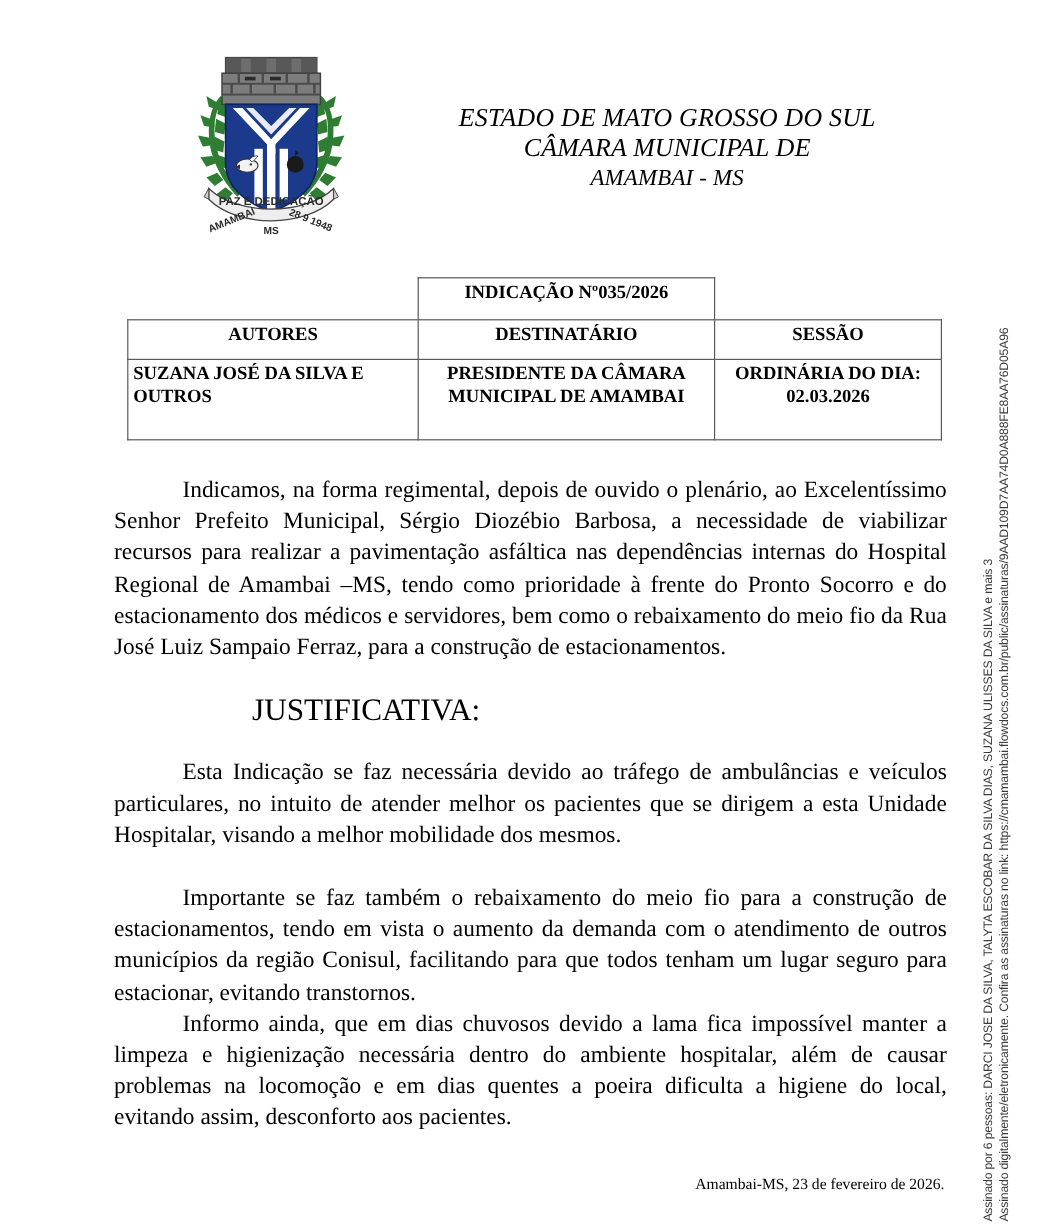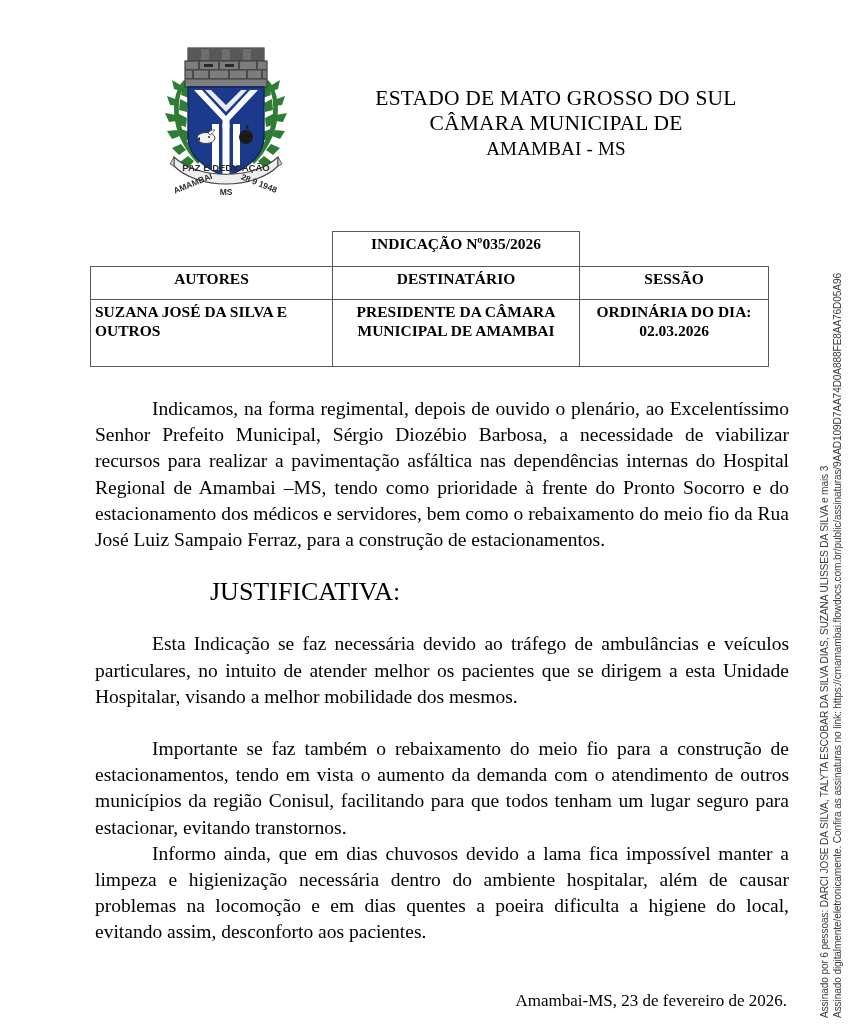--- a/index.html
+++ b/index.html
@@ -53,29 +53,30 @@
     padding-top: 48px;
     text-align: center;
     flex: 1;
   }
   .hdr-line {
     font-family: "Liberation Serif", "DejaVu Serif", serif;
     font-size: 21px;
     line-height: 25px;
     letter-spacing: 0.2px;
     white-space: nowrap;
+    font-style: italic;
   }
   .hdr-line.l1 { font-size: 21.5px; }
   .hdr-line.l2 { font-size: 21.5px; }
   .hdr-line.l3 { font-size: 19px; }
 
   
   #doc-table {
     position: absolute;
-    left: 90px;
+    left: 106px;
     top: 231px;
     width: 678px;
     border-collapse: collapse;
     table-layout: fixed;
   }
   #doc-table td {
     border: 1px solid #595959;
     font-family: "Liberation Serif", "DejaVu Serif", serif;
     font-weight: bold;
     font-size: 15.5px;
@@ -115,23 +116,23 @@
   p.para.tight  { margin-top: 0px; }
   p.justificativa {
     margin: 26px 0 0 0;
     font-family: "Liberation Serif", "DejaVu Serif", serif;
     font-size: 26px;
     line-height: 26.2px;
     text-indent: 0;
     padding-left: 115px;
   }
   p.closing {
-    margin: 42px 0 0 0;
-    font-family: "Liberation Serif", "DejaVu Serif", serif;
-    font-size: 17px;
+    margin: 28px 0 0 0;
+    font-family: "Liberation Serif", "DejaVu Serif", serif;
+    font-size: 13px;
     line-height: 26.2px;
     text-indent: 0;
     text-align: right;
     padding-right: 2px;
   }
 
   
   #sig-strip {
     position: absolute;
     right: 0;

